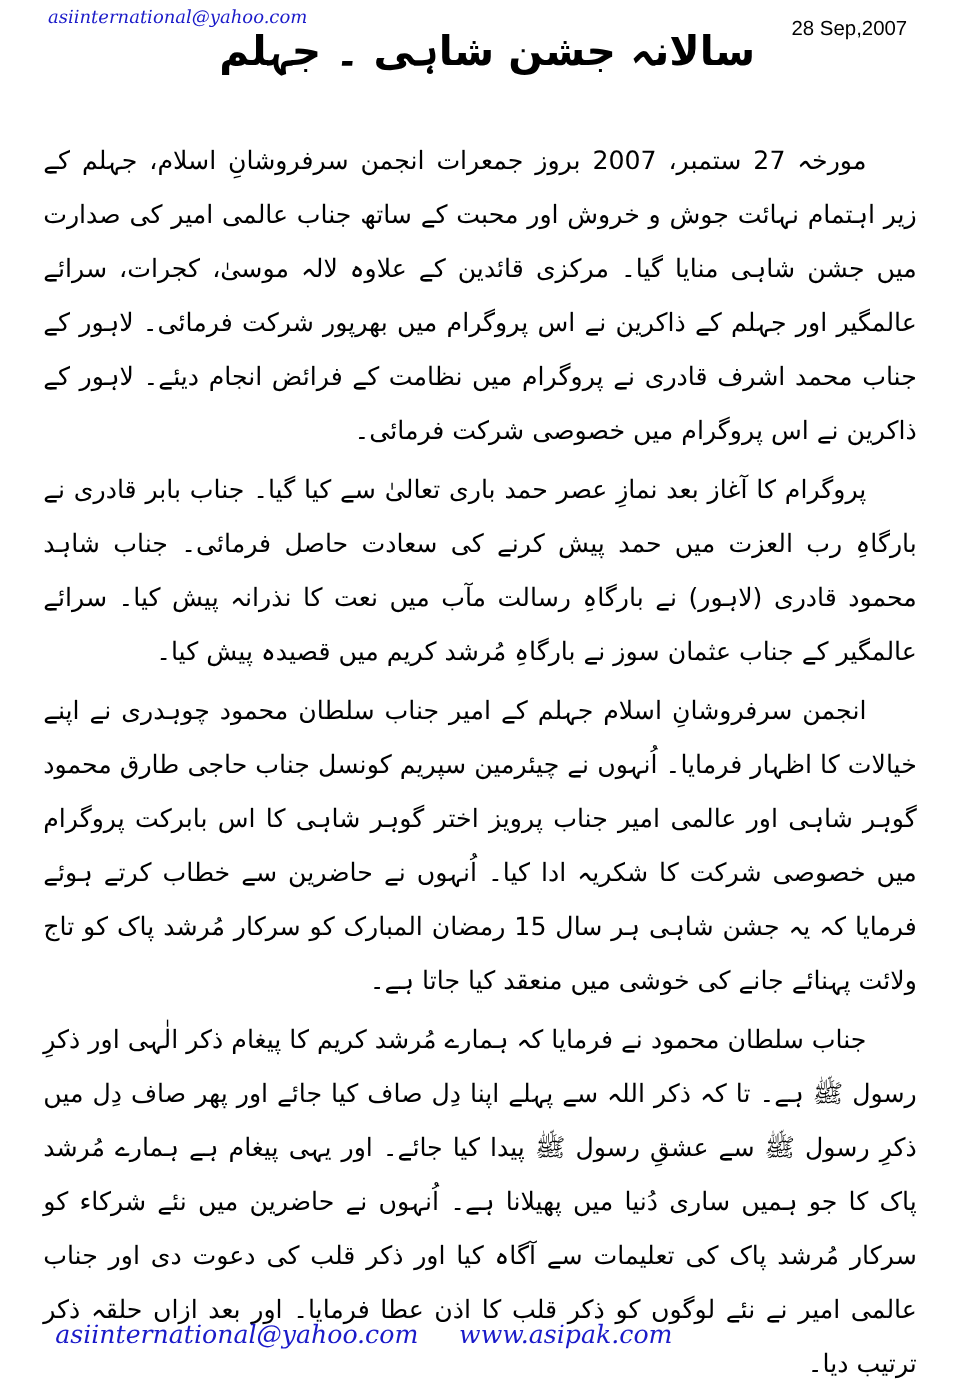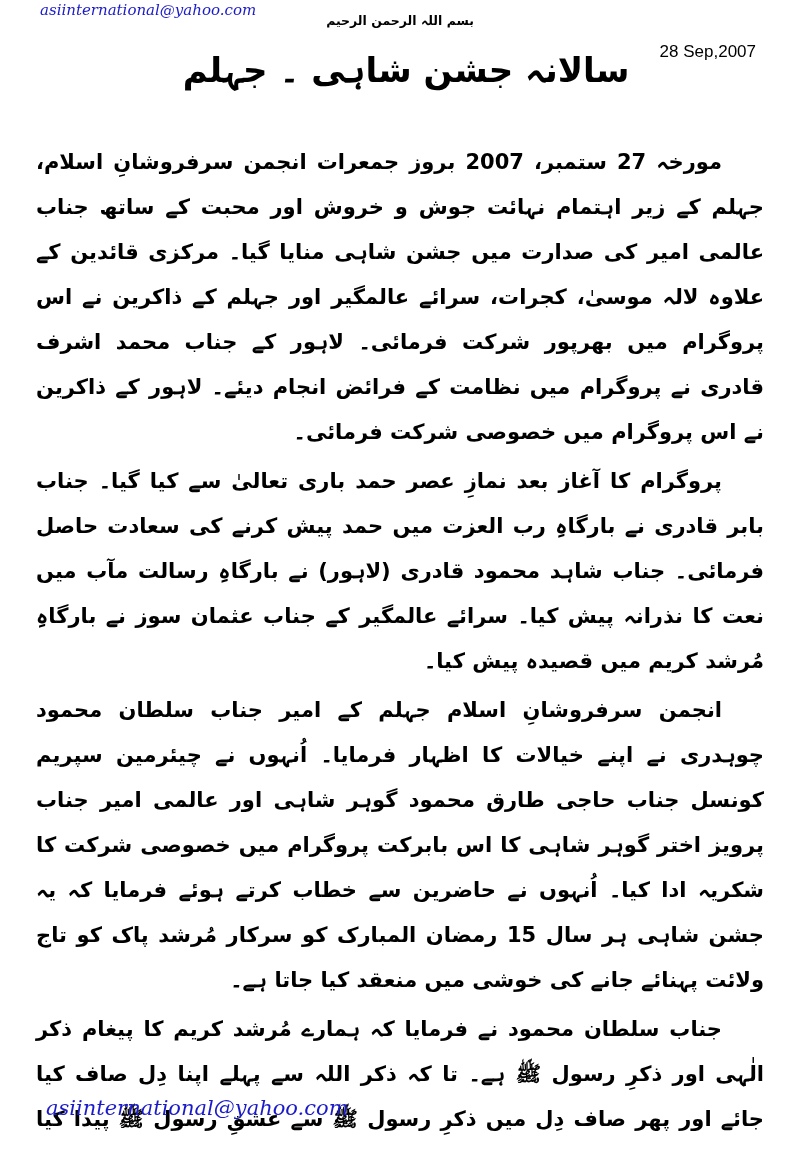--- a/index.html
+++ b/index.html
@@ -49,21 +49,20 @@
   .body-text {
     margin: 16px 36px 0 36px;
     direction: rtl;
     text-align: justify;
     font-size: 21px;
     line-height: 45px;
   }
   .body-text p {
     text-indent: 42px;
     margin-bottom: 4px;
-    font-weight: bold;
   }
 
   .footer-links {
     position: absolute;
     left: 0; right: 0;
     top: 1096px;
     display: flex;
     align-items: baseline;
     padding: 0 38px 0 46px;
     font-family: "DejaVu Serif", serif;
@@ -75,32 +74,32 @@
   .footer-links .site1 { margin-left: auto; }
   .footer-links .site2 { margin-left: 34px; }
 </style>
 </head>
 <body>
 
 <div class="page">
 
   <a class="top-email" href="#">asiinternational@yahoo.com</a>
 
-  <div class="bismillah">بسم اللہ الرحمن الرحیم</div>
 
   <div class="header-row">
     <div class="doc-date">28 Sep,2007</div>
     <div class="doc-title">سالانہ جشن شاہی ۔ جہلم</div>
   </div>
 
   <div class="body-text">
     <p>مورخہ 27 ستمبر، 2007 بروز جمعرات انجمن سرفروشانِ اسلام، جہلم کے زیر اہتمام نہائت جوش و خروش اور محبت کے ساتھ جناب عالمی امیر کی صدارت میں جشن شاہی منایا گیا۔ مرکزی قائدین کے علاوہ لالہ موسیٰ، کجرات، سرائے عالمگیر اور جہلم کے ذاکرین نے اس پروگرام میں بھرپور شرکت فرمائی۔ لاہور کے جناب محمد اشرف قادری نے پروگرام میں نظامت کے فرائض انجام دیئے۔ لاہور کے ذاکرین نے اس پروگرام میں خصوصی شرکت فرمائی۔</p>
     <p>پروگرام کا آغاز بعد نمازِ عصر حمد باری تعالیٰ سے کیا گیا۔ جناب بابر قادری نے بارگاہِ رب العزت میں حمد پیش کرنے کی سعادت حاصل فرمائی۔ جناب شاہد محمود قادری (لاہور) نے بارگاہِ رسالت مآب میں نعت کا نذرانہ پیش کیا۔ سرائے عالمگیر کے جناب عثمان سوز نے بارگاہِ مُرشد کریم میں قصیدہ پیش کیا۔</p>
     <p>انجمن سرفروشانِ اسلام جہلم کے امیر جناب سلطان محمود چوہدری نے اپنے خیالات کا اظہار فرمایا۔ اُنہوں نے چیئرمین سپریم کونسل جناب حاجی طارق محمود گوہر شاہی اور عالمی امیر جناب پرویز اختر گوہر شاہی کا اس بابرکت پروگرام میں خصوصی شرکت کا شکریہ ادا کیا۔ اُنہوں نے حاضرین سے خطاب کرتے ہوئے فرمایا کہ یہ جشن شاہی ہر سال 15 رمضان المبارک کو سرکار مُرشد پاک کو تاج ولائت پہنائے جانے کی خوشی میں منعقد کیا جاتا ہے۔</p>
     <p>جناب سلطان محمود نے فرمایا کہ ہمارے مُرشد کریم کا پیغام ذکر الٰہی اور ذکرِ رسول ﷺ ہے۔ تا کہ ذکر اللہ سے پہلے اپنا دِل صاف کیا جائے اور پھر صاف دِل میں ذکرِ رسول ﷺ سے عشقِ رسول ﷺ پیدا کیا جائے۔ اور یہی پیغام ہے ہمارے مُرشد پاک کا جو ہمیں ساری دُنیا میں پھیلانا ہے۔ اُنہوں نے حاضرین میں نئے شرکاء کو سرکار مُرشد پاک کی تعلیمات سے آگاہ کیا اور ذکر قلب کی دعوت دی اور جناب عالمی امیر نے نئے لوگوں کو ذکر قلب کا اذن عطا فرمایا۔ اور بعد ازاں حلقہ ذکر ترتیب دیا۔</p>
 
   </div>
 
   <div class="footer-links">
     <a href="#">asiinternational@yahoo.com</a>
+    <a class="site2" href="#">www.asipak.com</a>
   </div>
 
 </div>
 
 </body></html>

